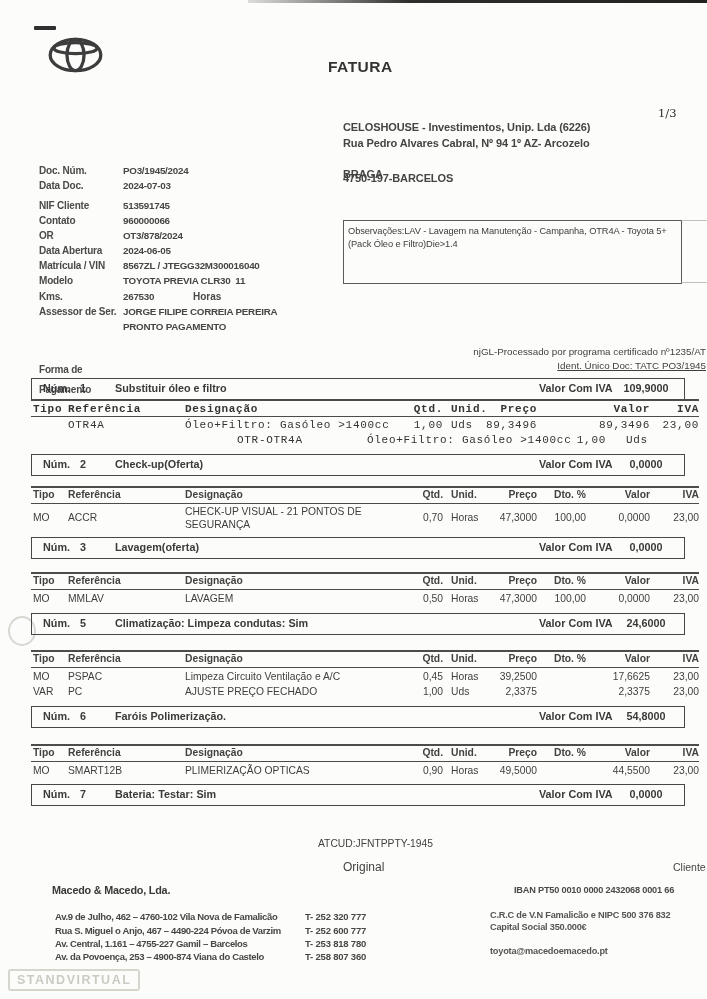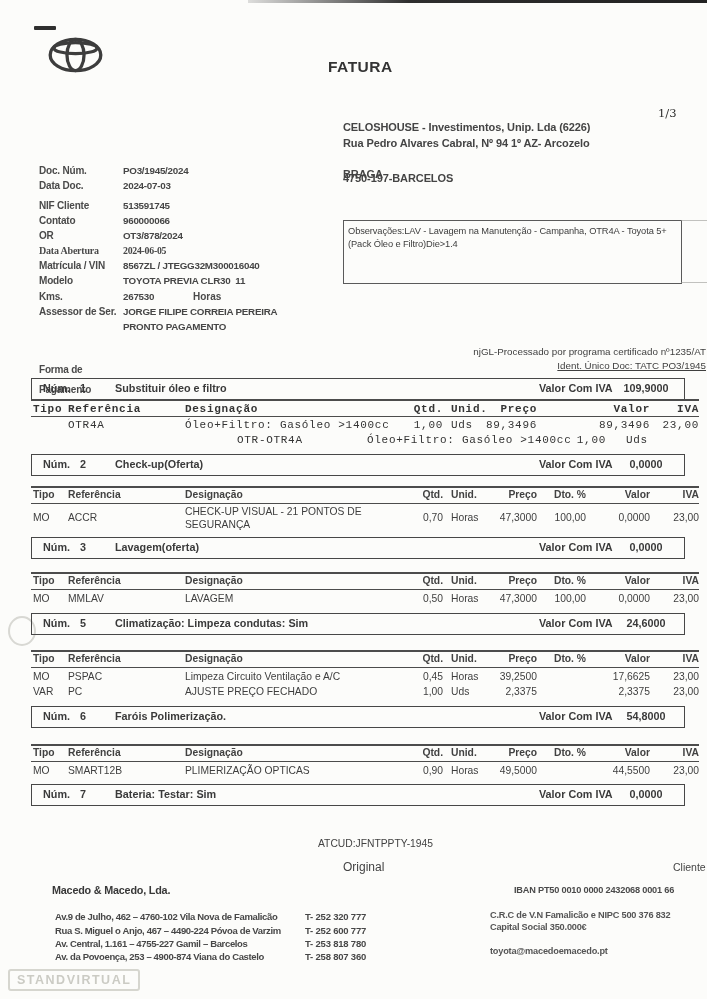--- a/index.html
+++ b/index.html
@@ -111,21 +111,21 @@
   <span class="ival">513591745</span>
 </div>
 <div class="abs irow" style="top:215px;">
   <span class="ilab">Contato</span>
   <span class="ival">960000066</span>
 </div>
 <div class="abs irow" style="top:230px;">
   <span class="ilab">OR</span>
   <span class="ival">OT3/878/2024</span>
 </div>
-<div class="abs irow" style="top:245px;font-family:Liberation Serif, serif;">
+<div class="abs irow" style="top:245px;">
   <span class="ilab">Data Abertura</span>
   <span class="ival">2024-06-05</span>
 </div>
 <div class="abs irow" style="top:260px;">
   <span class="ilab">Matrícula / VIN</span>
   <span class="ival">8567ZL / JTEGG32M300016040</span>
 </div>
 <div class="abs irow" style="top:275px;">
   <span class="ilab">Modelo</span>
   <span class="ival">TOYOTA PREVIA CLR30&nbsp;&nbsp;11</span>

